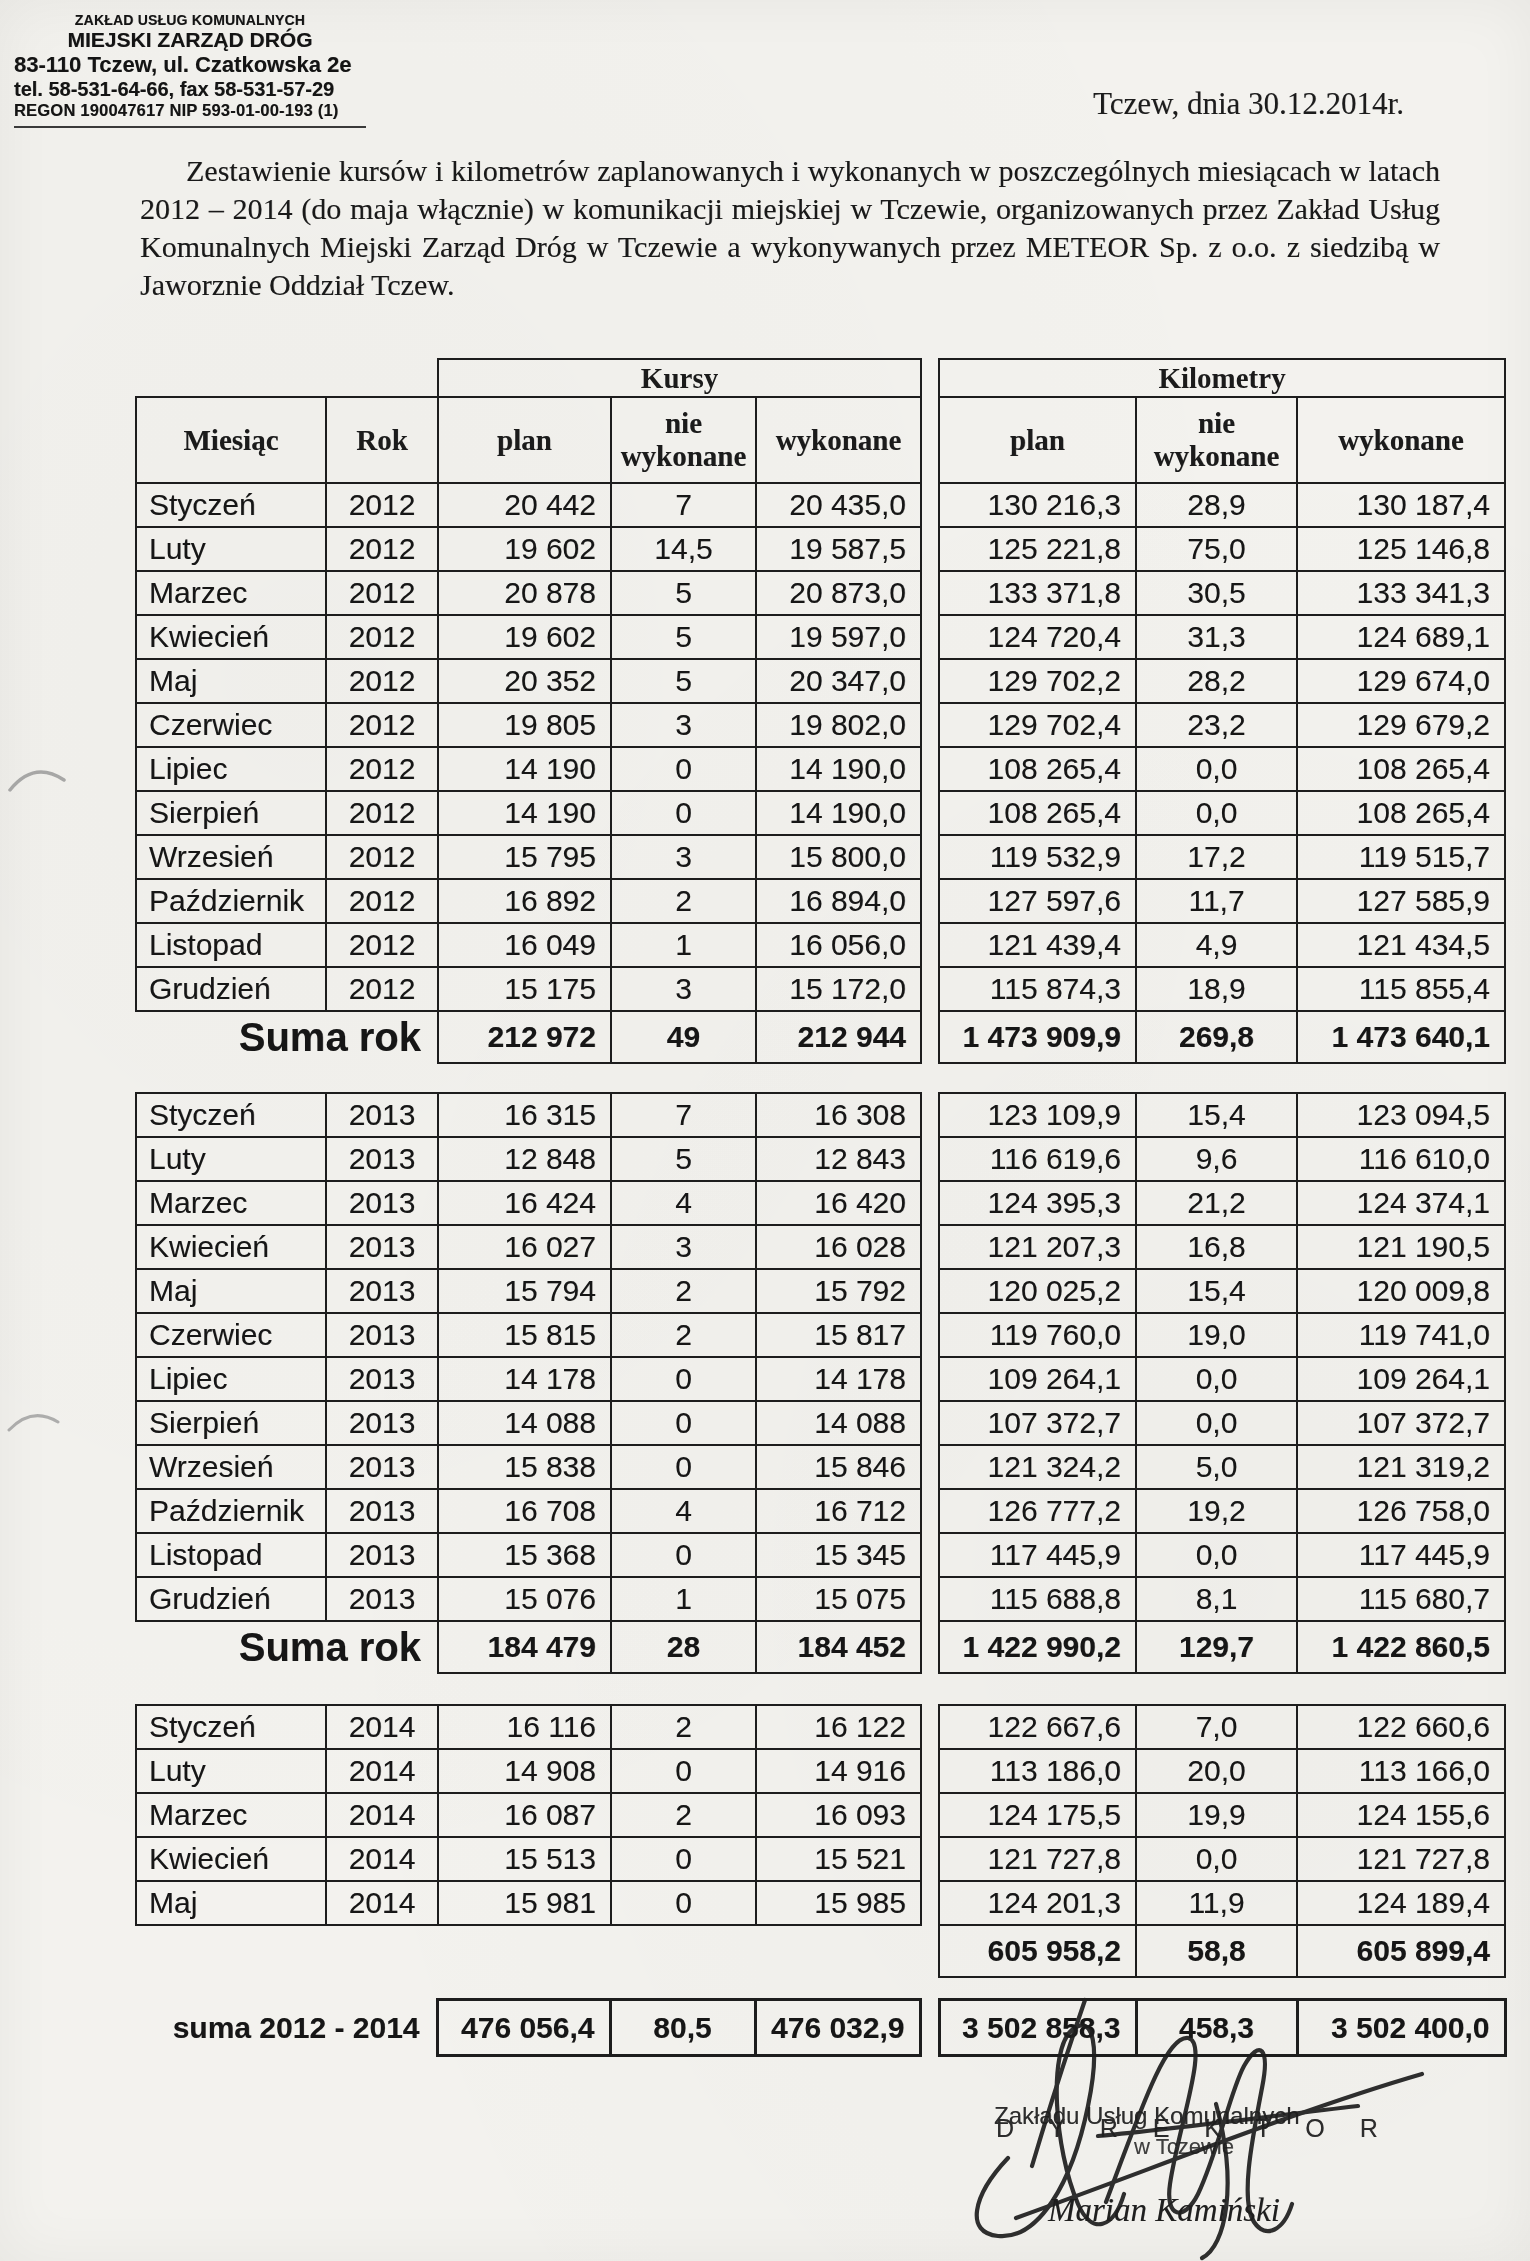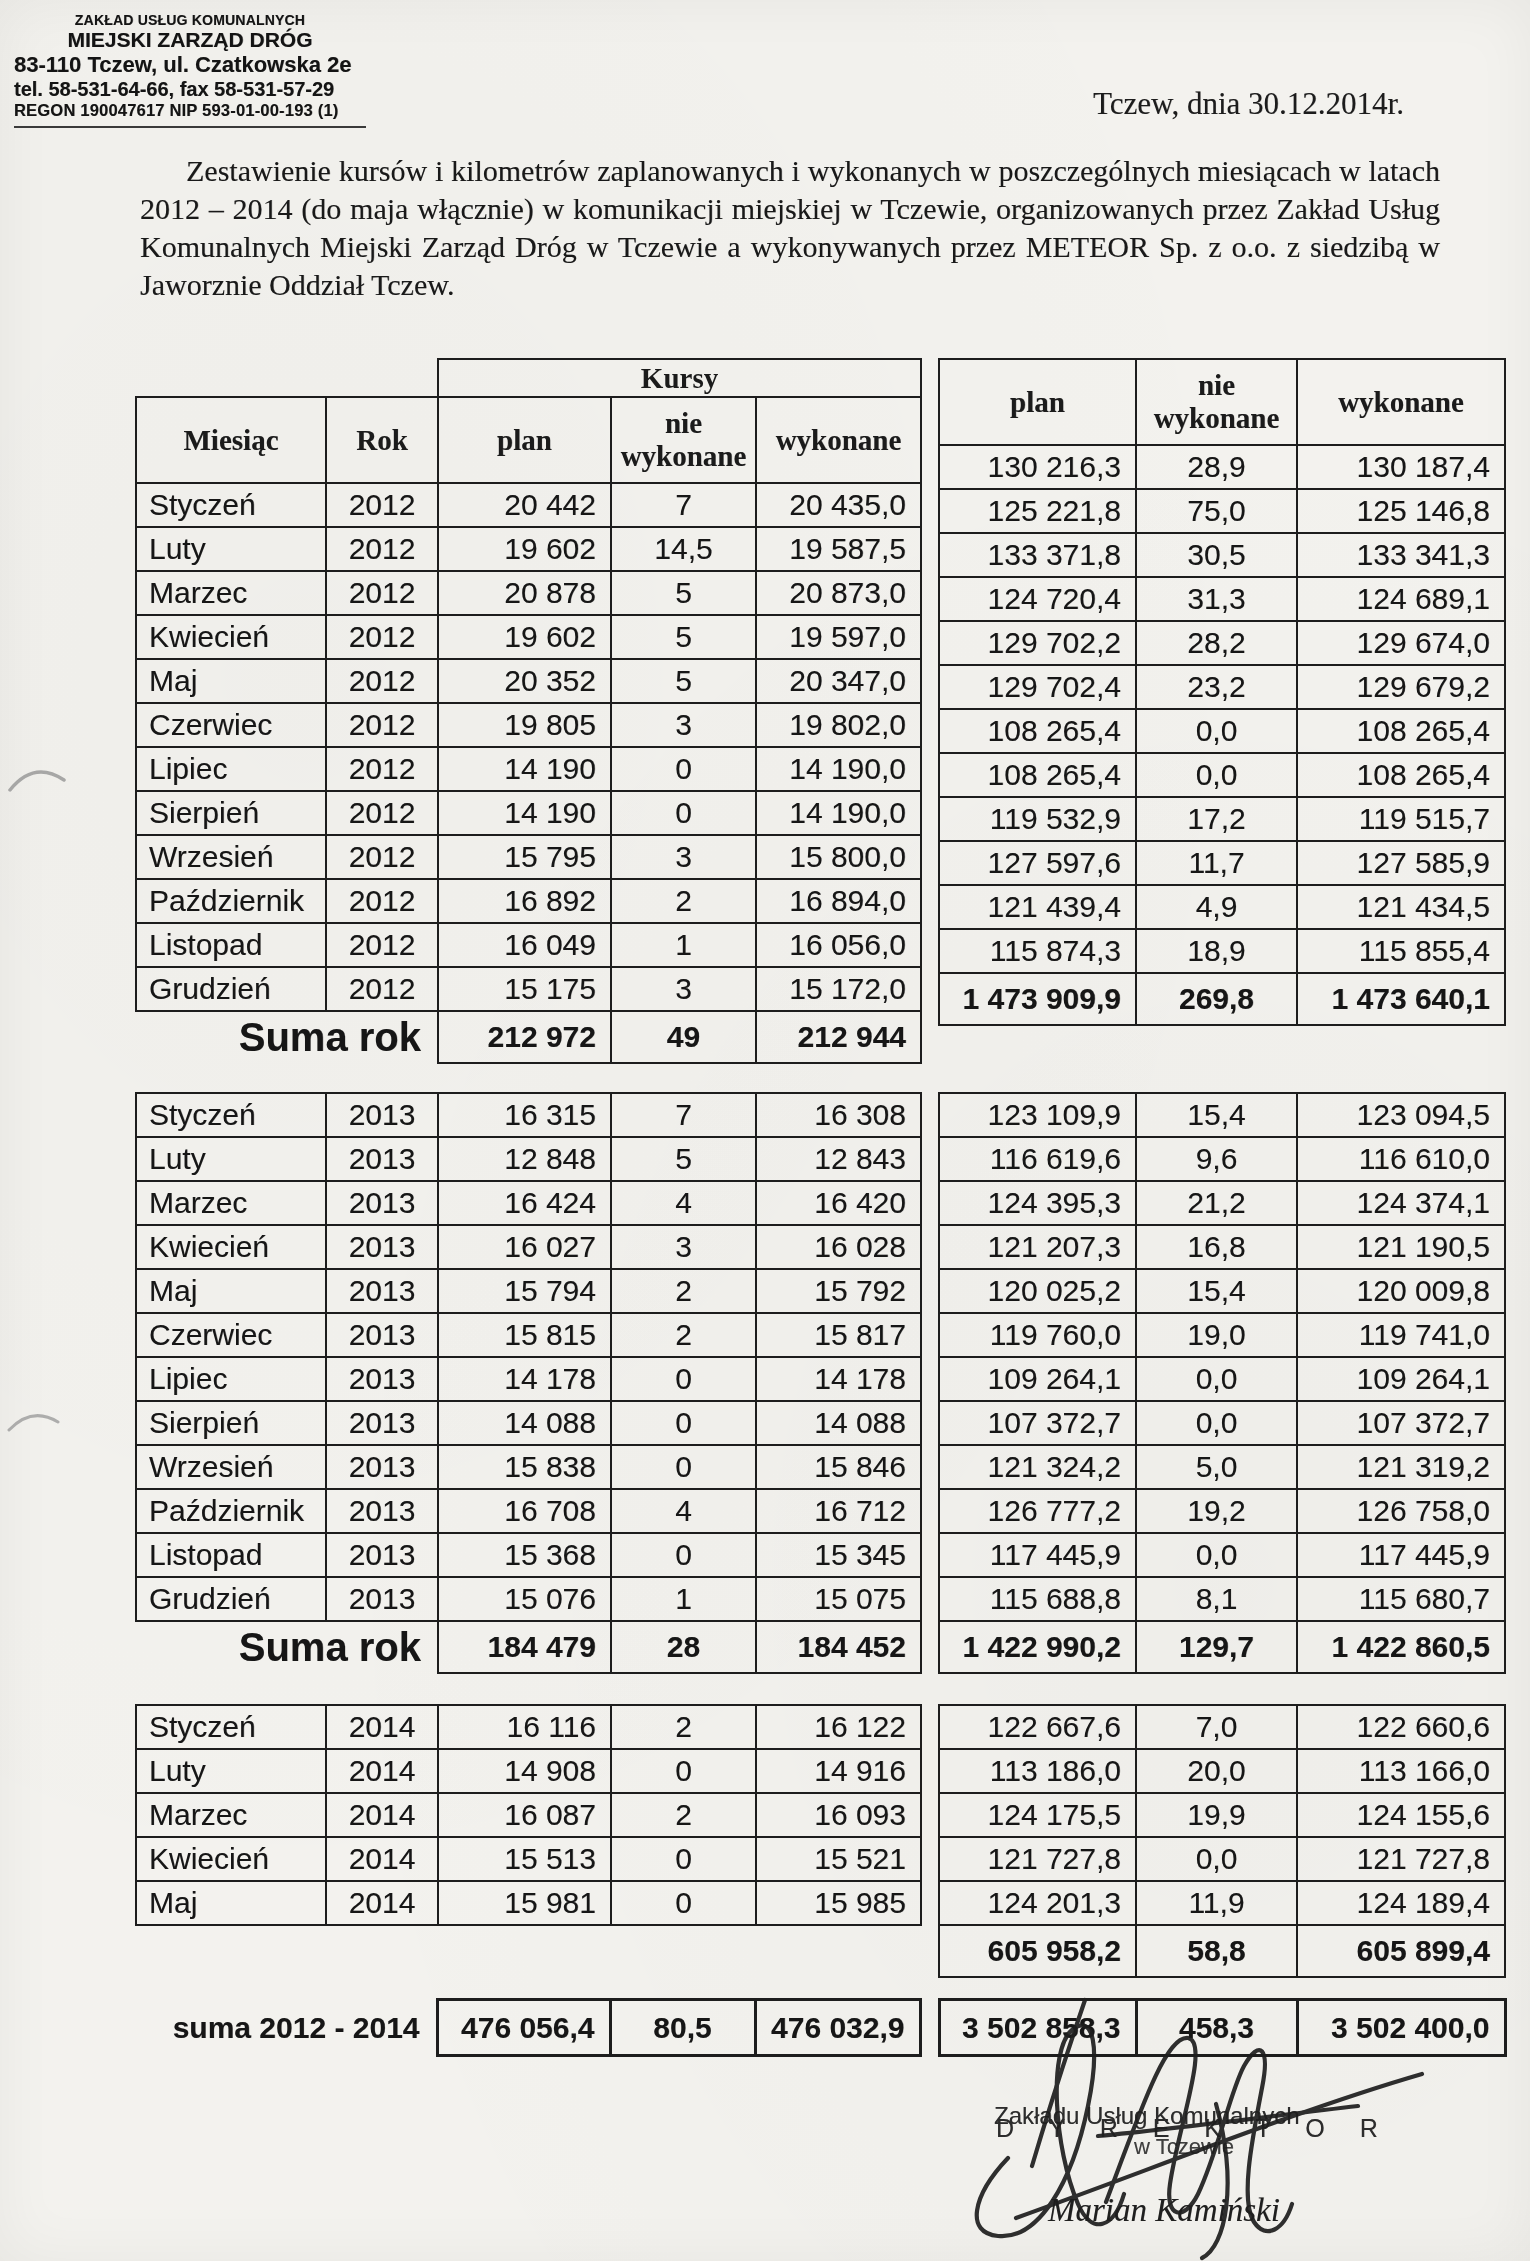--- a/index.html
+++ b/index.html
@@ -234,20 +234,23 @@
           </tbody>
       </table>
       <table class="t-right">
         <colgroup>
             <col style="width:197px">
             <col style="width:161px">
             <col style="width:208px">
           </colgroup>
         <thead>
           <tr>
+            <td class="band" colspan="3">Kilometry</td>
+          </tr>
+          <tr>
             <th>plan</th>
             <th>nie wykonane</th>
             <th>wykonane</th>
           </tr>
         </thead>
         <tbody>
             <tr>
               <td class="c-num">130 216,3</td>
               <td class="c-ctr">28,9</td>
               <td class="c-num">130 187,4</td>

